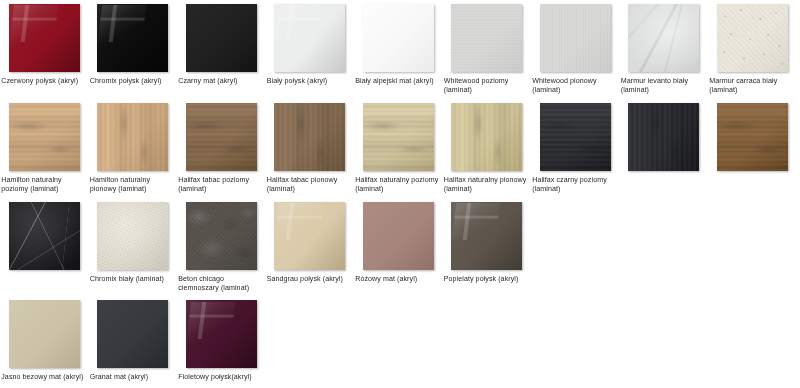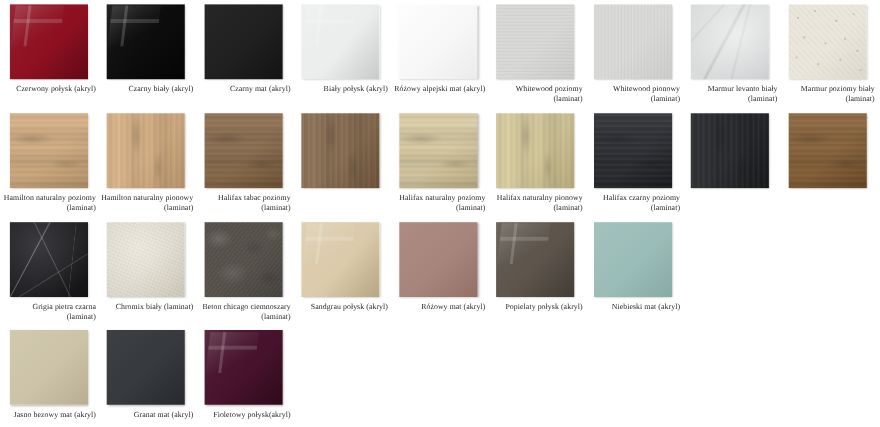--- a/index.html
+++ b/index.html
@@ -227,64 +227,63 @@
     background:
       repeating-linear-gradient(22deg, rgba(0,0,0,0.00) 0 2px, rgba(0,0,0,0.028) 2px 3px),
       repeating-linear-gradient(112deg, rgba(0,0,0,0.00) 0 2px, rgba(0,0,0,0.022) 2px 3px),
       radial-gradient(ellipse at 40% 35%, rgba(255,255,255,0.25), rgba(0,0,0,0.05) 85%);
     pointer-events: none;
   }
 
   .caption {
     margin-top: 5px;
     width: 86px;
-    text-align: right;
+    text-align: left;
     font-size: 7.1px;
     line-height: 9.4px;
     color: #231f20;
     letter-spacing: 0.01em;
-    font-family: Liberation Serif, serif;
   }
 
   .row-1, .row-2, .row-3 { margin-bottom: 7px; }
 </style>
 </head>
 <body>
 
 <div id="grid">
     <div class="swatch-row row-1">
       <div class="swatch-cell">
         <div class="tile-wrap">
           <div class="tile gloss" style="background: linear-gradient(135deg, rgb(142, 16, 32) 0%, rgb(142, 16, 32) 55%, rgb(109, 10, 24) 100%);"></div>
         </div>
         <div class="caption">Czerwony połysk (akryl)</div>
       </div>
       <div class="swatch-cell">
         <div class="tile-wrap">
           <div class="tile gloss" style="background: linear-gradient(135deg, rgb(12, 12, 13) 0%, rgb(12, 12, 13) 55%, rgb(5, 5, 6) 100%);"></div>
         </div>
-        <div class="caption">Czarny biały (akryl)</div>
+        <div class="caption">Chromix połysk (akryl)</div>
       </div>
       <div class="swatch-cell">
         <div class="tile-wrap">
           <div class="tile matte" style="background: linear-gradient(135deg, rgb(27, 27, 28) 0%, rgb(27, 27, 28) 55%, rgb(20, 20, 21) 100%);"></div>
         </div>
         <div class="caption">Czarny mat (akryl)</div>
       </div>
       <div class="swatch-cell">
         <div class="tile-wrap">
           <div class="tile gloss" style="background: linear-gradient(135deg, rgb(236, 237, 237) 0%, rgb(236, 237, 237) 55%, rgb(223, 225, 225) 100%);"></div>
         </div>
         <div class="caption">Biały połysk (akryl)</div>
       </div>
       <div class="swatch-cell">
         <div class="tile-wrap">
           <div class="tile matte" style="background: linear-gradient(135deg, rgb(253, 253, 253) 0%, rgb(253, 253, 253) 55%, rgb(246, 246, 246) 100%);"></div>
         </div>
-        <div class="caption">Różowy alpejski mat (akryl)</div>
+        <div class="caption">Biały alpejski mat (akryl)</div>
       </div>
       <div class="swatch-cell">
         <div class="tile-wrap">
           <div class="tile linen-h" style="background: linear-gradient(135deg, rgb(216, 216, 214) 0%, rgb(216, 216, 214) 55%, rgb(204, 204, 203) 100%);"></div>
         </div>
         <div class="caption">Whitewood poziomy (laminat)</div>
       </div>
       <div class="swatch-cell">
         <div class="tile-wrap">
           <div class="tile linen-v" style="background: linear-gradient(135deg, rgb(217, 217, 216) 0%, rgb(217, 217, 216) 55%, rgb(205, 205, 204) 100%);"></div>
@@ -294,21 +293,21 @@
       <div class="swatch-cell">
         <div class="tile-wrap">
           <div class="tile marble" style="background: linear-gradient(135deg, rgb(227, 229, 229) 0%, rgb(227, 229, 229) 55%, rgb(213, 216, 217) 100%);"></div>
         </div>
         <div class="caption">Marmur levanto biały (laminat)</div>
       </div>
       <div class="swatch-cell">
         <div class="tile-wrap">
           <div class="tile speckle" style="background: linear-gradient(135deg, rgb(234, 230, 220) 0%, rgb(234, 230, 220) 55%, rgb(222, 217, 205) 100%);"></div>
         </div>
-        <div class="caption">Marmur poziomy biały (laminat)</div>
+        <div class="caption">Marmur carraca biały (laminat)</div>
       </div>
     </div>
     <div class="swatch-row row-2">
       <div class="swatch-cell">
         <div class="tile-wrap">
           <div class="tile wood-h" style="background: linear-gradient(135deg, rgb(216, 177, 131) 0%, rgb(216, 177, 131) 55%, rgb(195, 158, 114) 100%);"></div>
         </div>
         <div class="caption">Hamilton naturalny poziomy (laminat)</div>
       </div>
       <div class="swatch-cell">
@@ -320,20 +319,21 @@
       <div class="swatch-cell">
         <div class="tile-wrap">
           <div class="tile wood-h" style="background: linear-gradient(135deg, rgb(141, 109, 77) 0%, rgb(141, 109, 77) 55%, rgb(117, 89, 57) 100%);"></div>
         </div>
         <div class="caption">Halifax tabac poziomy (laminat)</div>
       </div>
       <div class="swatch-cell">
         <div class="tile-wrap">
           <div class="tile wood-v" style="background: linear-gradient(135deg, rgb(139, 110, 81) 0%, rgb(139, 110, 81) 55%, rgb(116, 90, 62) 100%);"></div>
         </div>
+        <div class="caption">Halifax tabac pionowy (laminat)</div>
       </div>
       <div class="swatch-cell">
         <div class="tile-wrap">
           <div class="tile wood-h" style="background: linear-gradient(135deg, rgb(222, 208, 166) 0%, rgb(222, 208, 166) 55%, rgb(203, 187, 141) 100%);"></div>
         </div>
         <div class="caption">Halifax naturalny poziomy (laminat)</div>
       </div>
       <div class="swatch-cell">
         <div class="tile-wrap">
           <div class="tile wood-v" style="background: linear-gradient(135deg, rgb(220, 207, 159) 0%, rgb(220, 207, 159) 55%, rgb(200, 185, 133) 100%);"></div>
@@ -355,21 +355,20 @@
         <div class="tile-wrap">
           <div class="tile wood-h" style="background: linear-gradient(135deg, rgb(138, 98, 56) 0%, rgb(138, 98, 56) 55%, rgb(113, 78, 40) 100%);"></div>
         </div>
       </div>
     </div>
     <div class="swatch-row row-3">
       <div class="swatch-cell">
         <div class="tile-wrap">
           <div class="tile marble-dark" style="background: linear-gradient(135deg, rgb(36, 36, 40) 0%, rgb(36, 36, 40) 55%, rgb(23, 23, 26) 100%);"></div>
         </div>
-        <div class="caption">Grigia pietra czarna (laminat)</div>
       </div>
       <div class="swatch-cell">
         <div class="tile-wrap">
           <div class="tile grain" style="background: linear-gradient(135deg, rgb(232, 227, 214) 0%, rgb(232, 227, 214) 55%, rgb(219, 213, 198) 100%);"></div>
         </div>
         <div class="caption">Chromix biały (laminat)</div>
       </div>
       <div class="swatch-cell">
         <div class="tile-wrap">
           <div class="tile concrete" style="background: linear-gradient(135deg, rgb(86, 81, 75) 0%, rgb(86, 81, 75) 55%, rgb(70, 66, 61) 100%);"></div>
@@ -386,26 +385,20 @@
         <div class="tile-wrap">
           <div class="tile matte" style="background: linear-gradient(135deg, rgb(168, 133, 123) 0%, rgb(168, 133, 123) 55%, rgb(154, 118, 108) 100%);"></div>
         </div>
         <div class="caption">Różowy mat (akryl)</div>
       </div>
       <div class="swatch-cell">
         <div class="tile-wrap">
           <div class="tile gloss" style="background: linear-gradient(135deg, rgb(93, 85, 76) 0%, rgb(93, 85, 76) 55%, rgb(74, 67, 59) 100%);"></div>
         </div>
         <div class="caption">Popielaty połysk (akryl)</div>
-      </div>
-      <div class="swatch-cell">
-        <div class="tile-wrap">
-          <div class="tile matte" style="background: linear-gradient(135deg, rgb(156, 191, 186) 0%, rgb(156, 191, 186) 55%, rgb(141, 178, 173) 100%);"></div>
-        </div>
-        <div class="caption">Niebieski mat (akryl)</div>
       </div>
     </div>
     <div class="swatch-row row-4">
       <div class="swatch-cell">
         <div class="tile-wrap">
           <div class="tile matte" style="background: linear-gradient(135deg, rgb(207, 198, 170) 0%, rgb(207, 198, 170) 55%, rgb(192, 182, 153) 100%);"></div>
         </div>
         <div class="caption">Jasno bezowy mat (akryl)</div>
       </div>
       <div class="swatch-cell">

